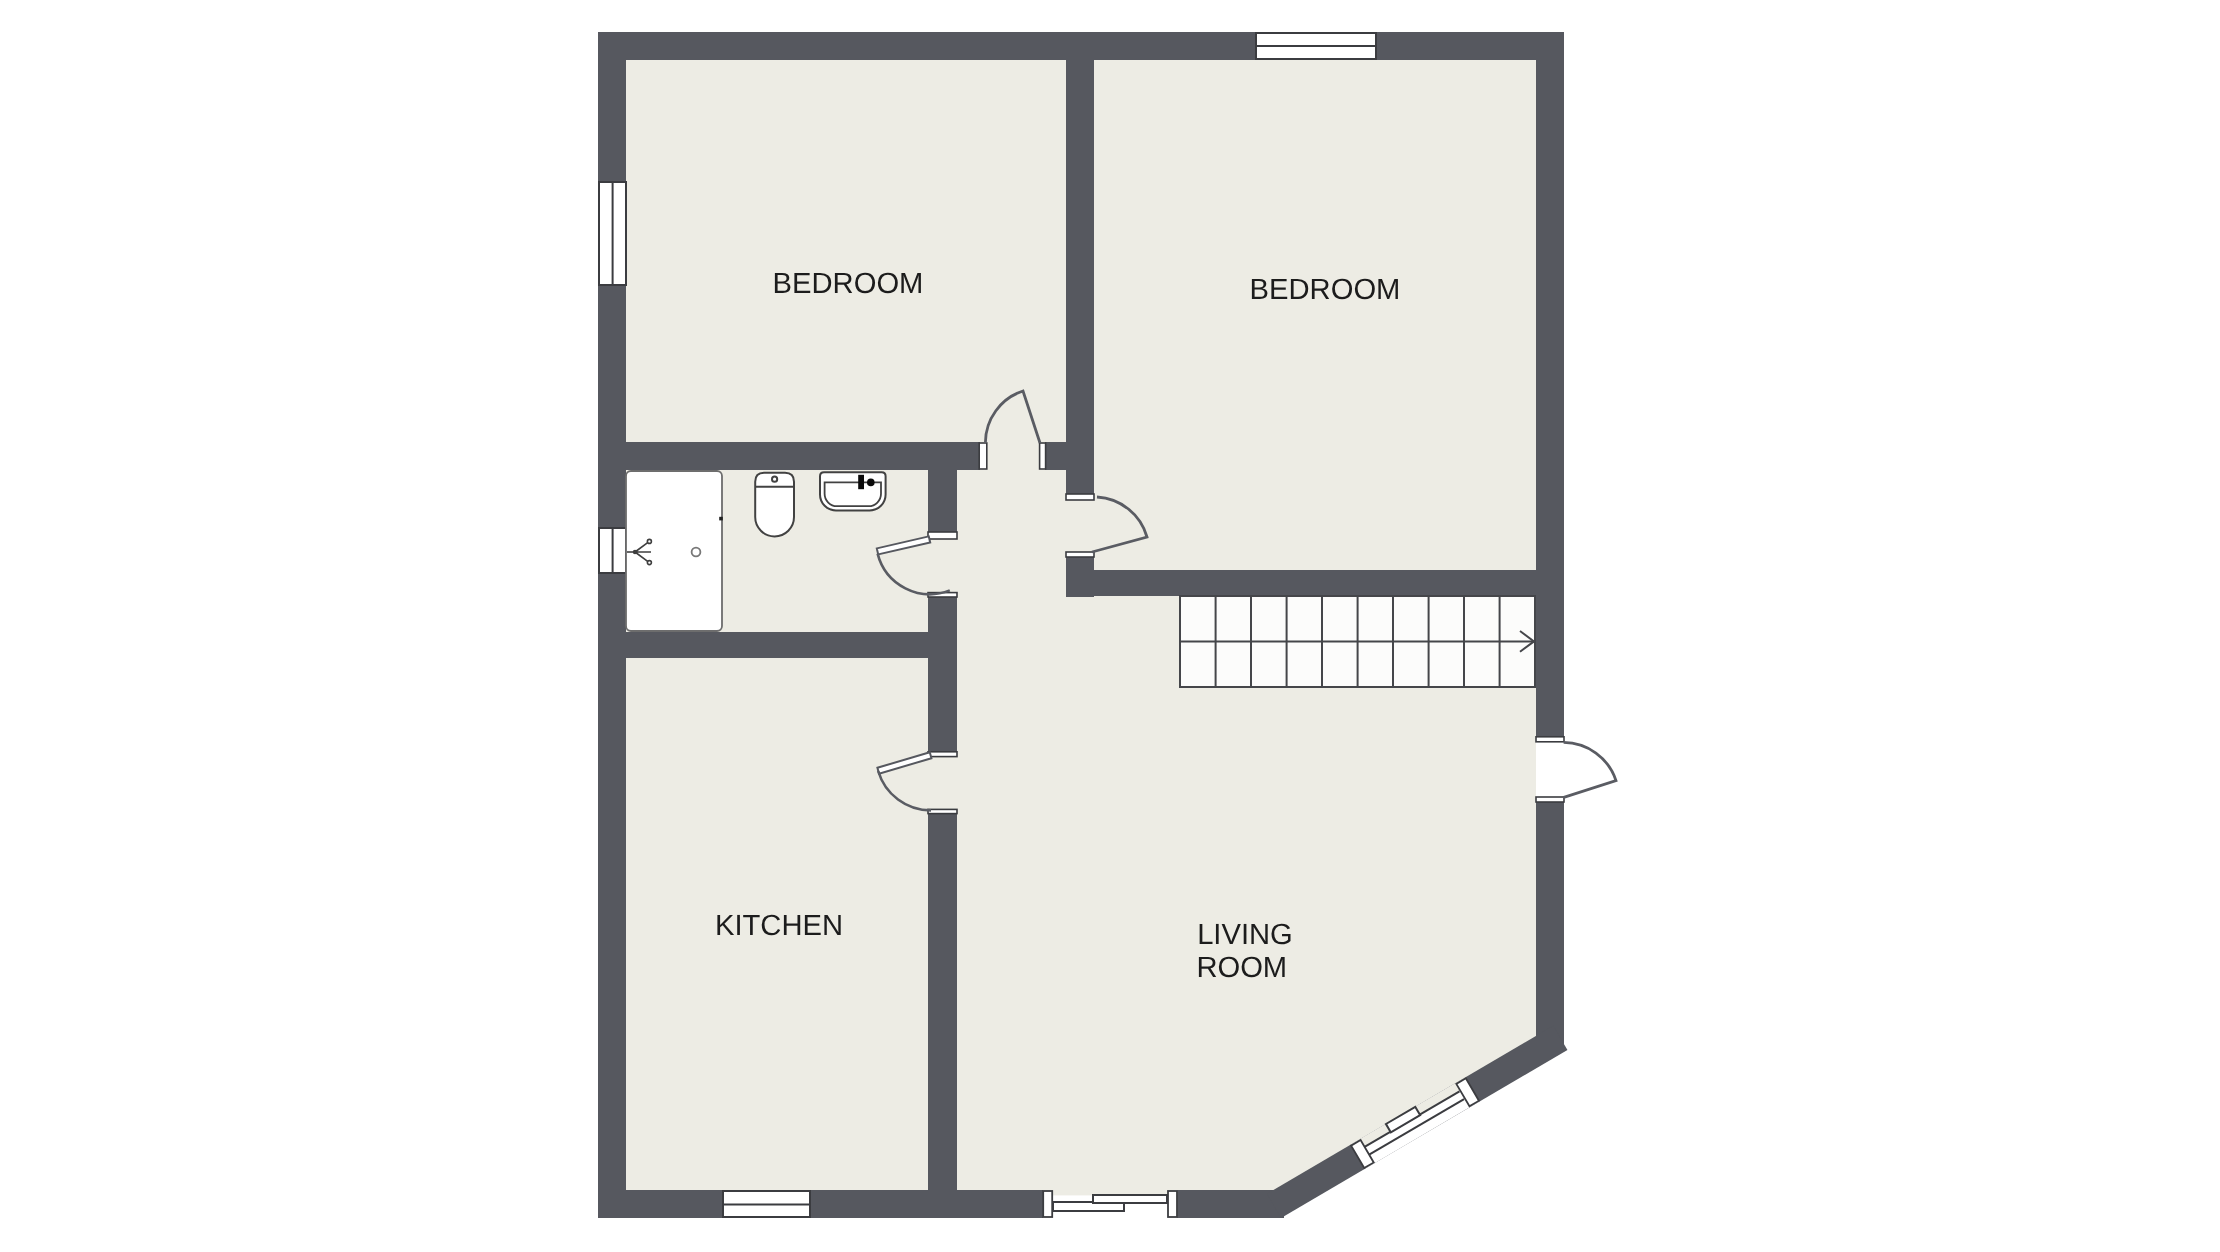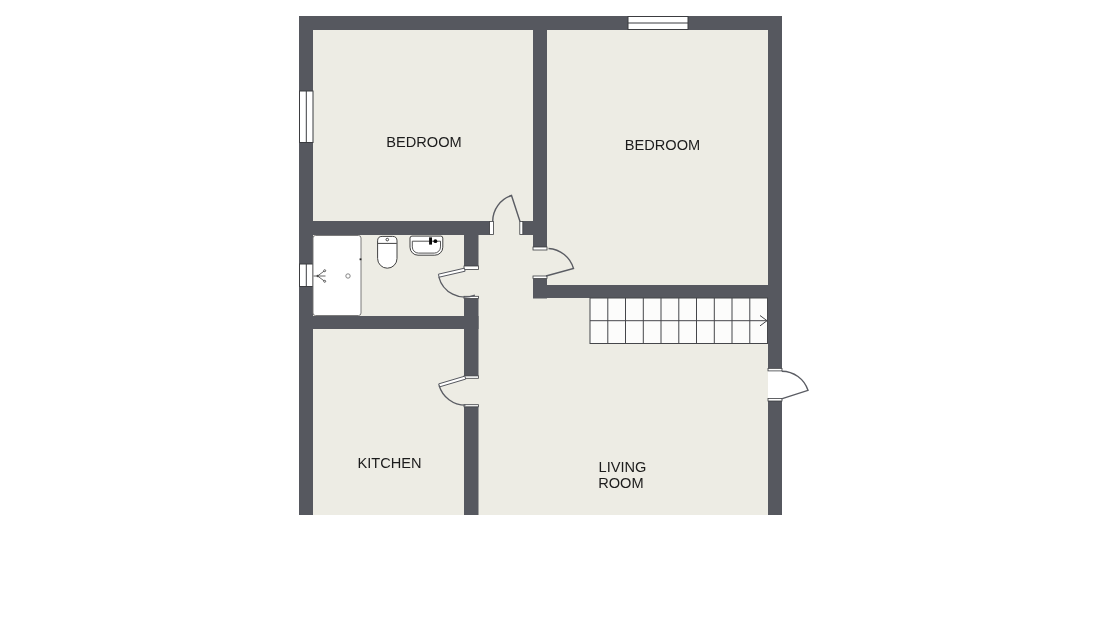--- a/index.html
+++ b/index.html
@@ -1,16 +1,16 @@
 <!DOCTYPE html>
 <html><head>
 <meta charset="utf-8">
 <style>
   html,body{margin:0;padding:0;background:#ffffff;}
-  .page{position:relative;width:1110px;height:515px;background:#ffffff;overflow:hidden;
+  .page{position:relative;width:1110px;height:626px;background:#ffffff;overflow:hidden;
         font-family:"Liberation Sans", sans-serif;}
 </style>
 </head>
 <body>
 <div class="page">
 <svg width="1110" height="626" viewBox="0 0 1110 626" xmlns="http://www.w3.org/2000/svg">
 
   <polygon points="309,26 778,26 778,519 641,601 309,601" fill="#edece4"></polygon>
 
   <rect x="313" y="30" width="220" height="191" fill="#edece4"></rect>

